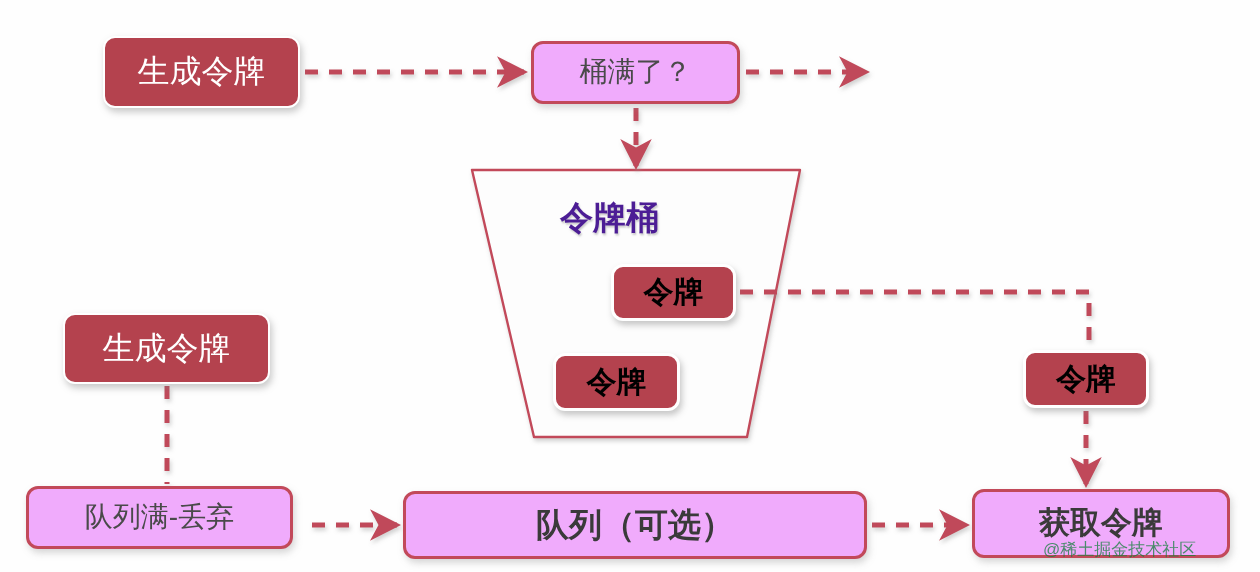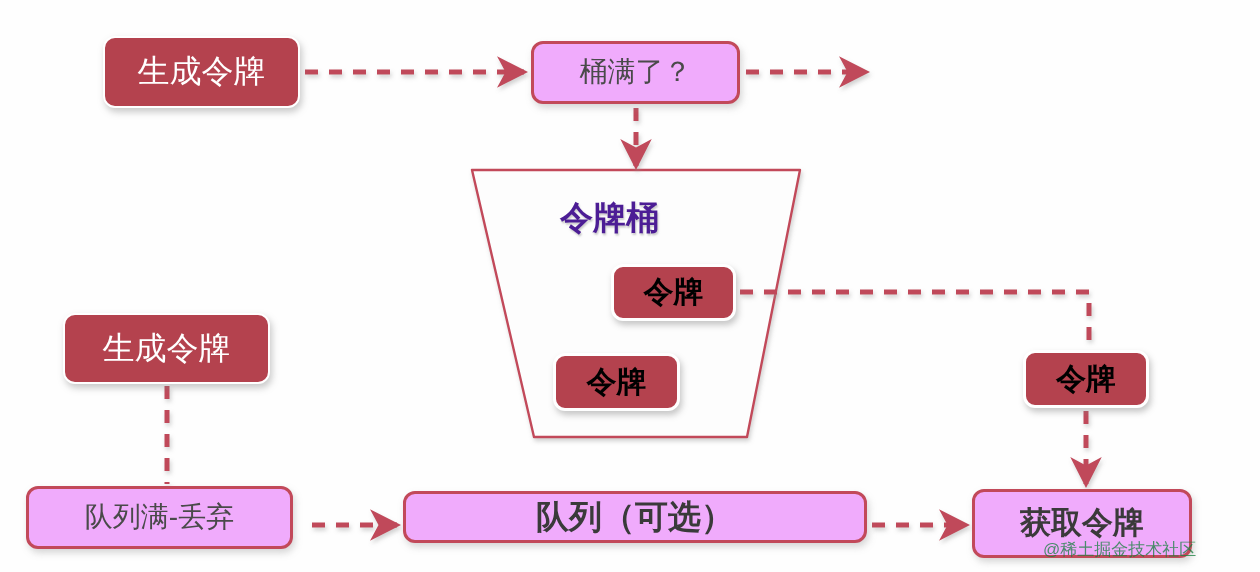--- a/index.html
+++ b/index.html
@@ -96,22 +96,22 @@
     white-space: nowrap;
     font-weight: normal;
   }
 
   
   #n-generate   { left: 103px; top: 36px;  width: 197px; height: 72px;  font-size: 32px; }
   #n-bucketfull { left: 531px; top: 41px;  width: 209px; height: 63px;  font-size: 28px; }
   #n-discard    { left: 873px; top: 33px;  width: 297px; height: 74px;  font-size: 31px; }
   #n-request    { left: 63px;  top: 313px; width: 207px; height: 71px;  font-size: 32px; }
   #n-queuefull  { left: 26px;  top: 486px; width: 267px; height: 63px;  font-size: 28px; }
-  #n-queue      { left: 403px; top: 491px; width: 464px; height: 52px;  font-size: 33px; }
-  #n-gettoken   { left: 972px; top: 489px; width: 220px; height: 69px;  font-size: 31px; }
+  #n-queue      { left: 403px; top: 491px; width: 464px; height: 68px;  font-size: 33px; }
+  #n-gettoken   { left: 972px; top: 489px; width: 258px; height: 69px;  font-size: 31px; }
 
   #t-bucket-1   { left: 611px; top: 264px; width: 125px; height: 57px;  font-size: 30px; }
   #t-bucket-2   { left: 553px; top: 353px; width: 127px; height: 58px;  font-size: 30px; }
   #t-right      { left: 1023px; top: 350px; width: 126px; height: 58px; font-size: 30px; }
 
   #lbl-bucket   { left: 560px; top: 196px; font-size: 33px; }
   #wm           { left: 1043px; top: 538px; font-size: 17px; }
 </style>
 </head>
 <body>

